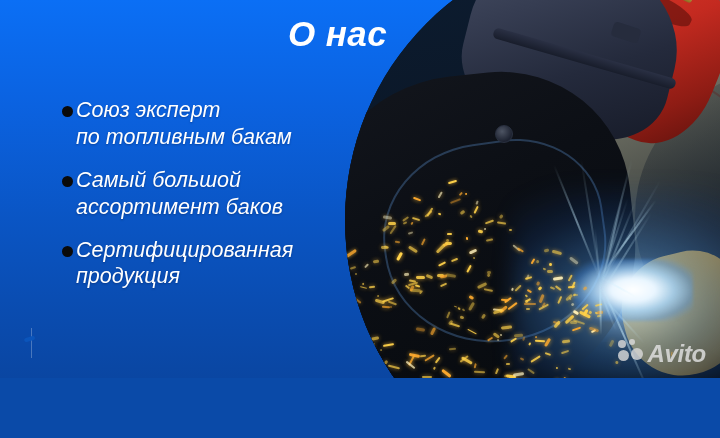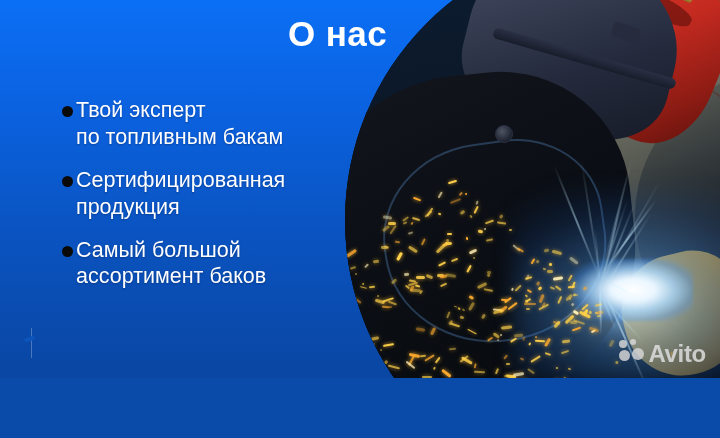--- a/index.html
+++ b/index.html
@@ -12,20 +12,21 @@
   .banner {
     position:relative;
     width:720px; height:378px;
     overflow:hidden;
     background: linear-gradient(180deg,
         #0b6ff5 0%,
         #0b62e0 28%,
         #0a55c4 58%,
         #0a4cb0 82%,
         #0a46a2 100%);
+    font-style: italic;
   }
 
   
   .photo-wrap{
     position:absolute;
     left:345px; top:-58px;
     width:556px; height:556px;
     border-radius:50%;
     overflow:hidden;
   }
@@ -610,34 +611,34 @@
         </div>
     </div>
   </div>
 
   <div class="title">О нас</div>
 
   <div class="bullets">
 
     <div class="bullet">
       <span class="dot"></span>
-      <span class="btext">Твой эксперт
+      <span class="btext">Союз эксперт
 по топливным бакам</span>
+    </div>
+
+    <div class="bullet">
+      <span class="dot"></span>
+      <span class="btext">Самый большой
+ассортимент баков</span>
     </div>
 
     <div class="bullet">
       <span class="dot"></span>
       <span class="btext">Сертифицированная
 продукция</span>
-    </div>
-
-    <div class="bullet">
-      <span class="dot"></span>
-      <span class="btext">Самый большой
-ассортимент баков</span>
     </div>
 
   </div>
 
   <div class="logo">
     <span class="logo-o-bar"></span>
     <div class="logo-sep"></div>
   </div>
 
   <div class="avito">

